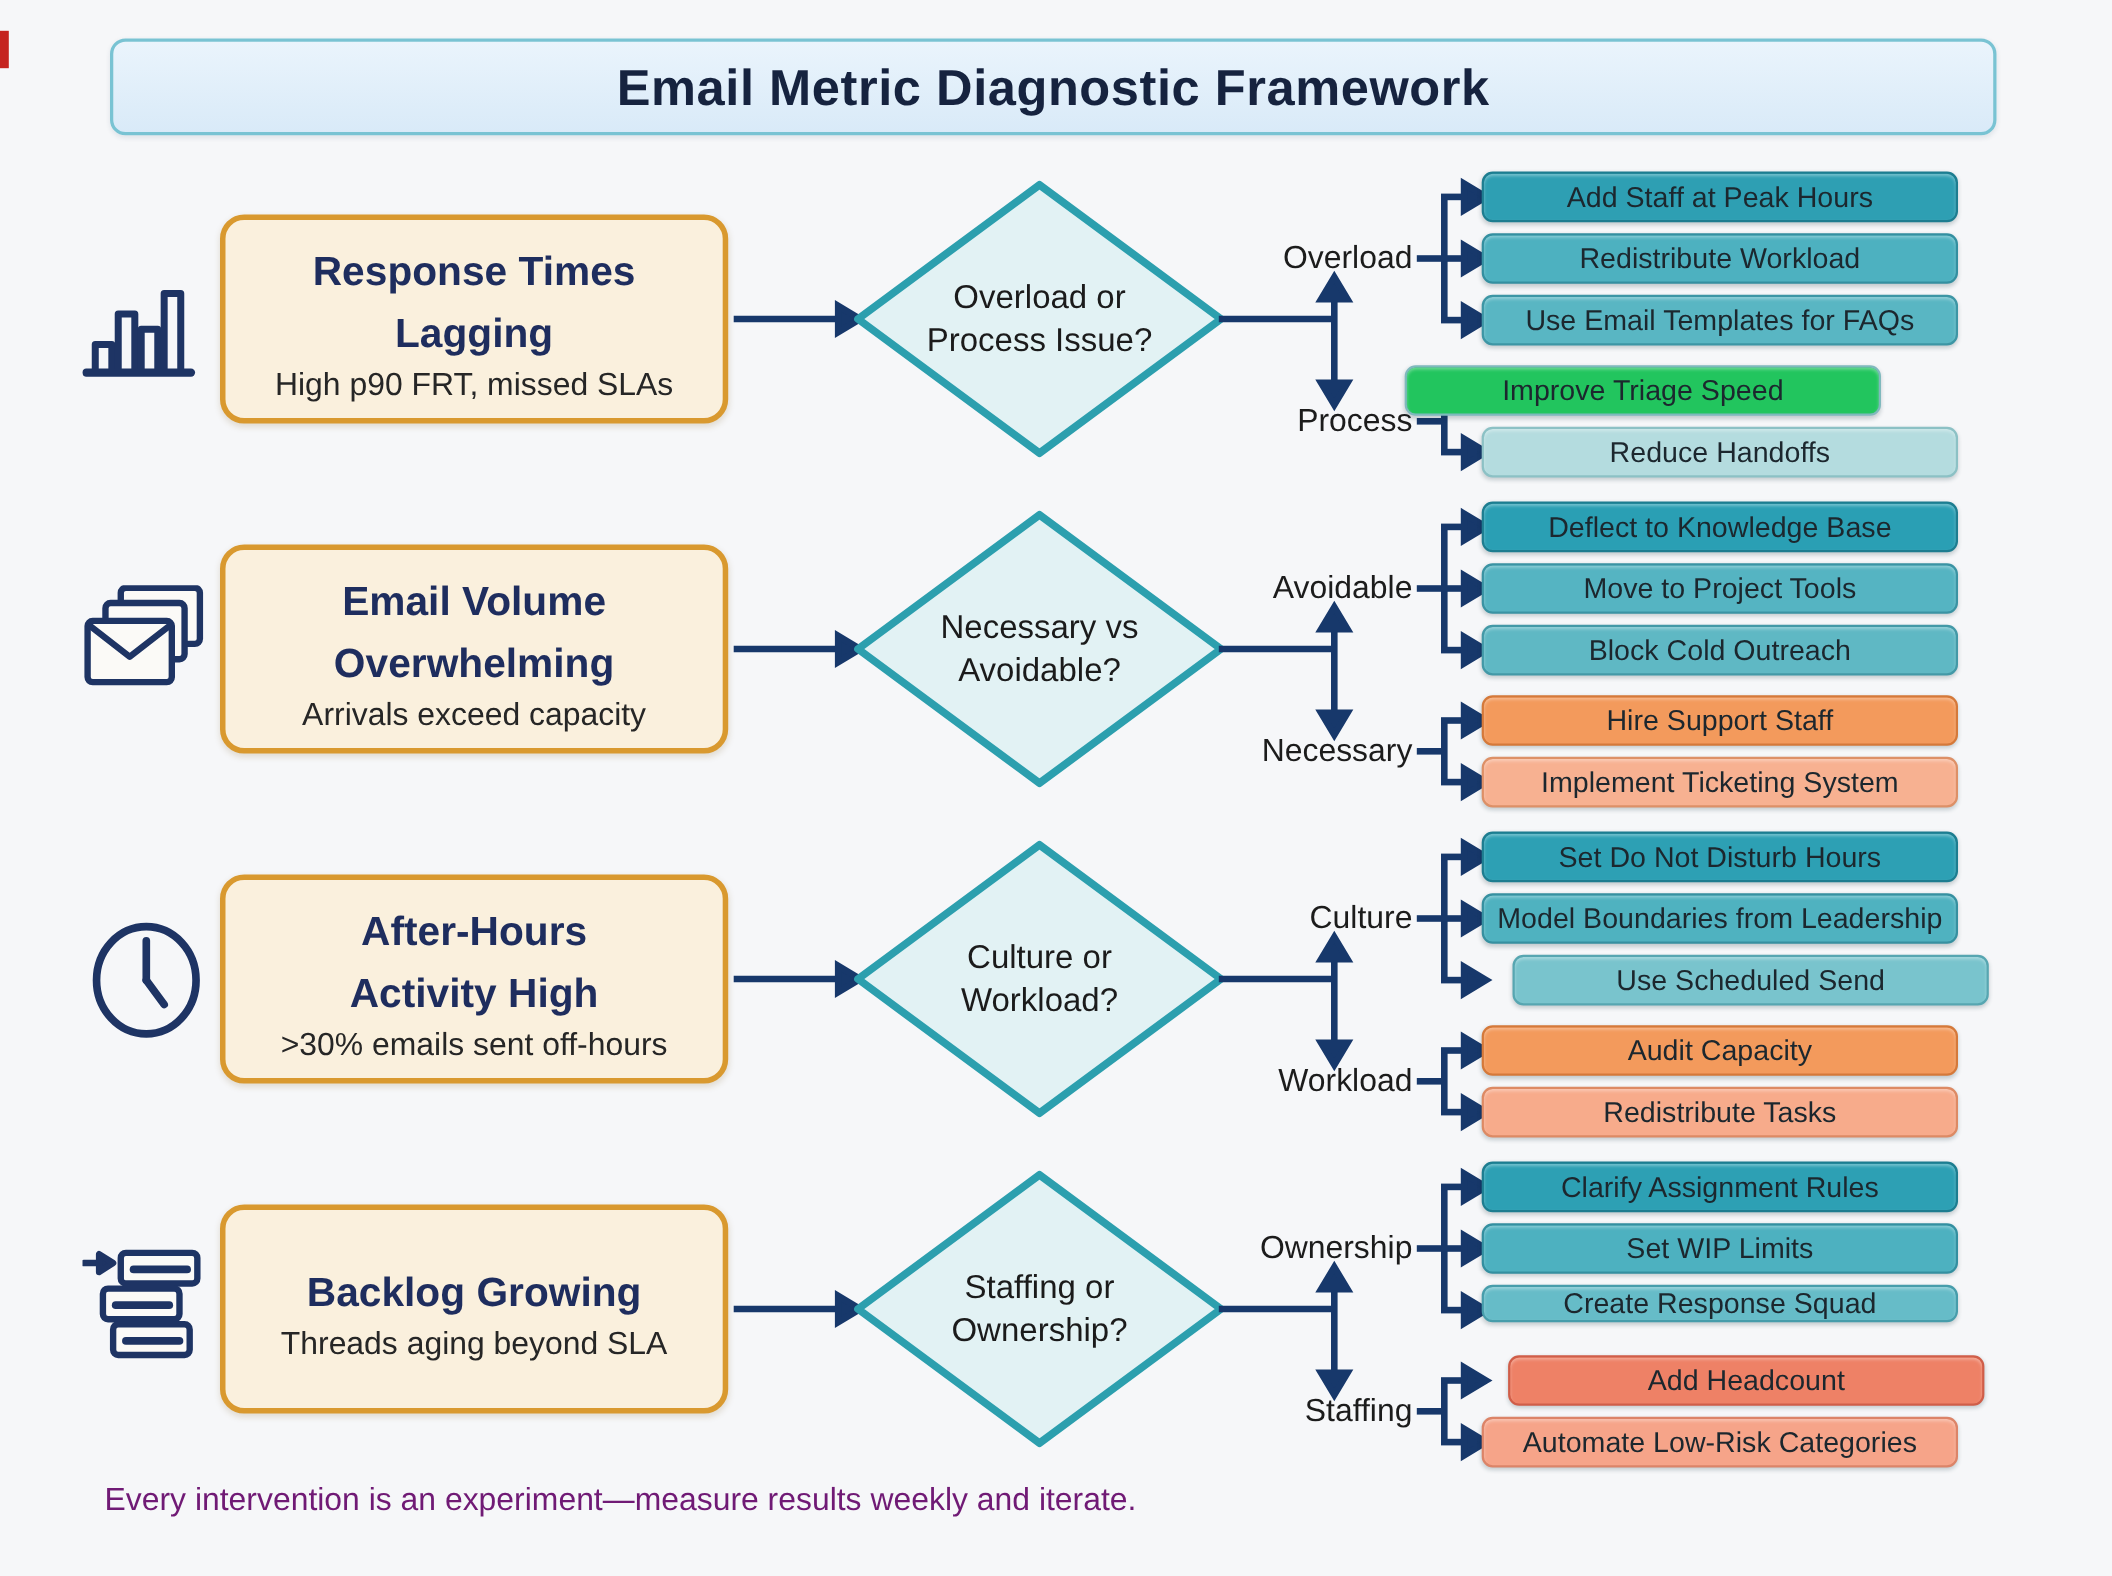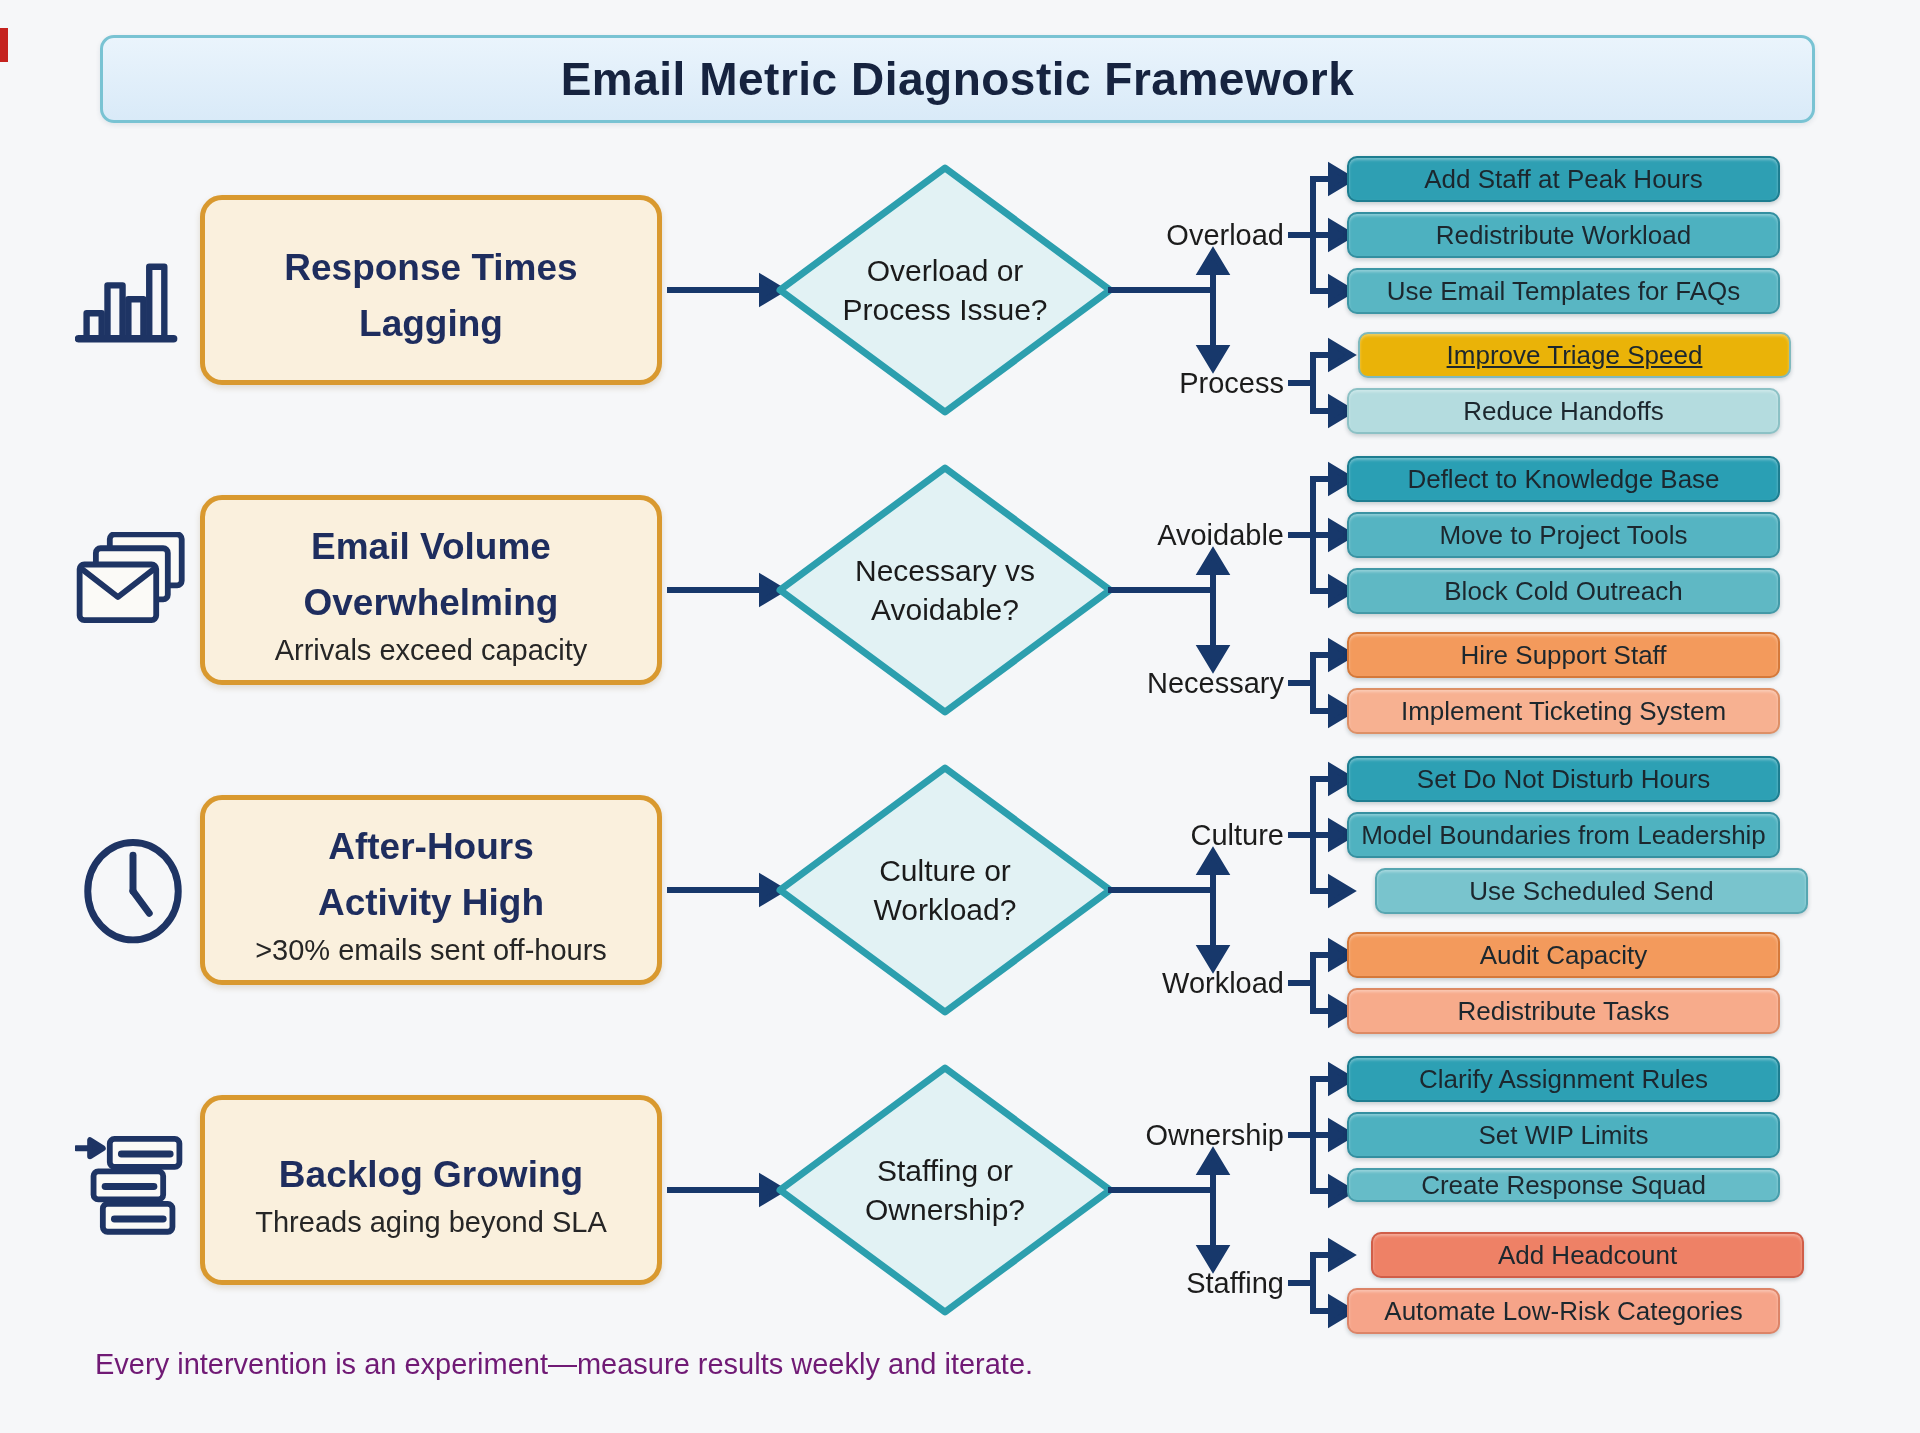--- a/index.html
+++ b/index.html
@@ -166,37 +166,38 @@
             <rect x="28" y="46" width="13" height="46"></rect>
       <rect x="46" y="58" width="13" height="34"></rect>
             <rect x="64" y="30" width="13" height="62"></rect>
       <line x1="3" y1="92" x2="85" y2="92" stroke-width="6.5"></line>
     </g>
         </svg>
       </div>
       <div class="abs prob" style="left: 200px; top: 195px; width: 462px; height: 190px;">
         <div class="line">Response Times</div>
         <div class="line">Lagging</div>
+        <div class="sub">High p90 FRT, missed SLAs</div>
       </div>
       <div class="abs dia-text" style="left: 795px; top: 215px; width: 300px; height: 150px;">
         <div class="line">Overload or</div>
         <div class="line">Process Issue?</div>
       </div>
       <div class="abs blabel" style="left: 984px; top: 215px; width: 300px;">Overload</div>
       <div class="abs blabel" style="left: 984px; top: 363px; width: 300px;">Process</div>
       <div class="abs action" style="left: 1347px; top: 156px; width: 433px; height: 46px; background: rgb(46, 159, 179); border-color: rgb(29, 125, 144);">
         <span>Add Staff at Peak Hours</span>
       </div>
       <div class="abs action" style="left: 1347px; top: 212px; width: 433px; height: 46px; background: rgb(77, 177, 192); border-color: rgb(51, 143, 160);">
         <span>Redistribute Workload</span>
       </div>
       <div class="abs action" style="left: 1347px; top: 268px; width: 433px; height: 46px; background: rgb(89, 182, 195); border-color: rgb(61, 150, 165);">
         <span>Use Email Templates for FAQs</span>
       </div>
-      <div class="abs action" style="left: 1358px; top: 332px; width: 433px; height: 46px; background: #eab308; border-color: rgb(127, 185, 189); text-decoration: underline;">
+      <div class="abs action" style="left: 1277px; top: 332px; width: 433px; height: 46px; background: #22c55e; border-color: rgb(127, 185, 189);">
         <span>Improve Triage Speed</span>
       </div>
       <div class="abs action" style="left: 1347px; top: 388px; width: 433px; height: 46px; background: rgb(180, 220, 223); border-color: rgb(140, 193, 197);">
         <span>Reduce Handoffs</span>
       </div>
       <div class="abs icon" style="left: 75px; top: 532px; width: 116px; height: 116px;">
         <svg viewBox="0 0 100 100" width="116" height="116">
     <g stroke="#1e3464" fill="none" stroke-linecap="round" stroke-linejoin="round" stroke-width="5">
       <rect x="30" y="2" width="62" height="44" rx="4" fill="#fbfaf7"></rect>
       <rect x="18" y="14" width="62" height="44" rx="4" fill="#fbfaf7"></rect>

